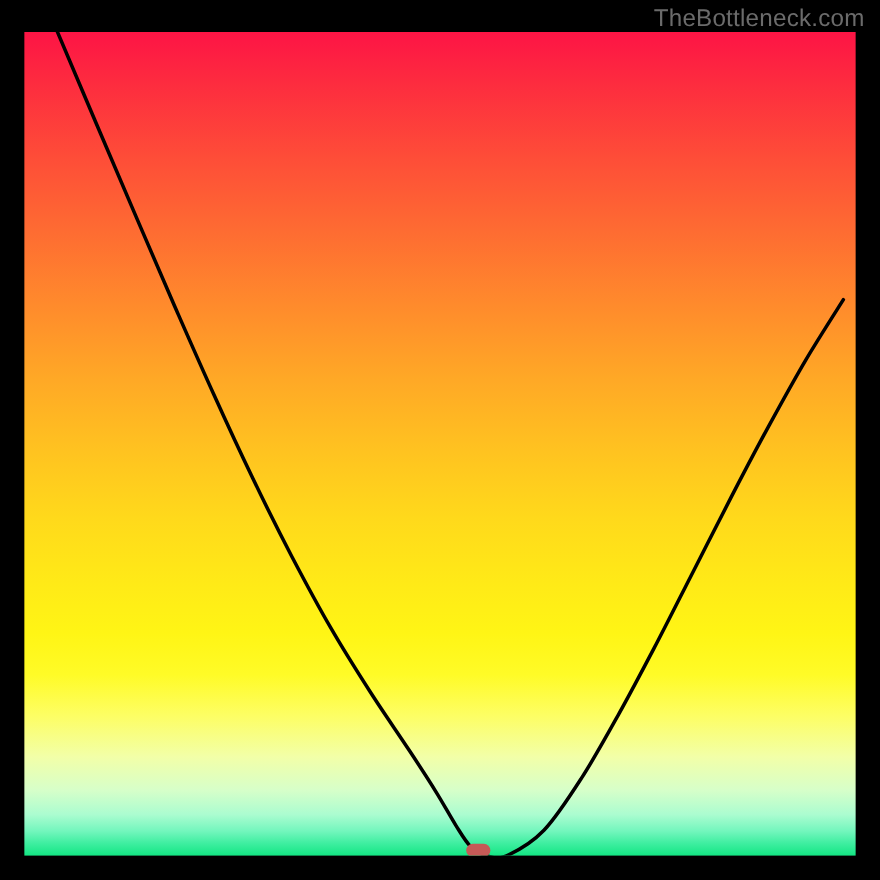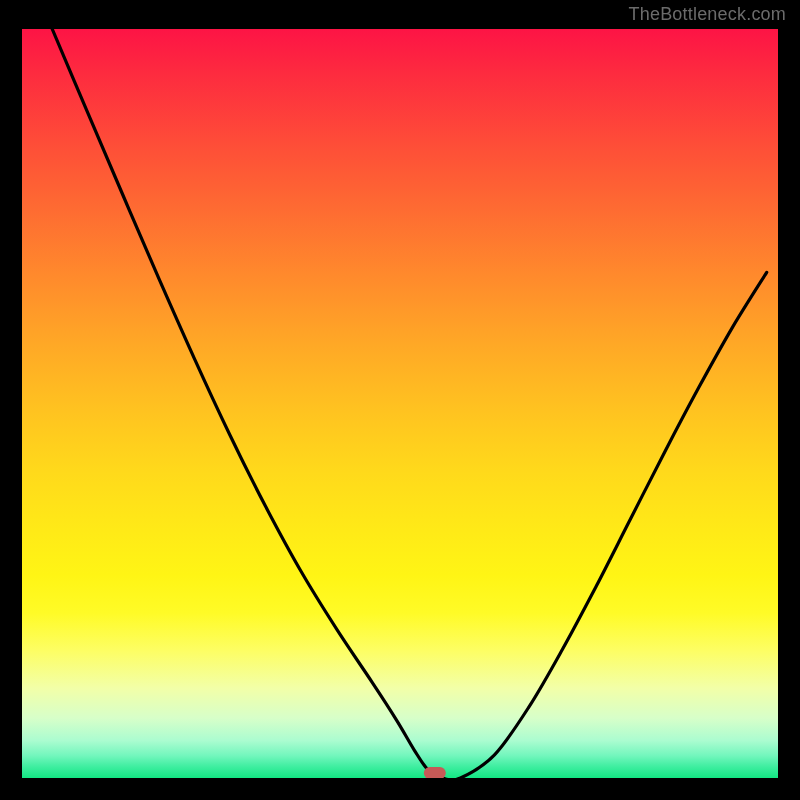--- a/index.html
+++ b/index.html
@@ -14,21 +14,21 @@
     position: relative;
     width: 800px;
     height: 800px;
     background: #000;
   }
   .watermark {
     position: absolute;
     top: 4px;
     right: 14px;
     color: #6b6b6b;
-    font-size: 18px;
+    font-size: 22px;
     font-weight: 500;
     letter-spacing: 0.2px;
     z-index: 3;
     user-select: none;
     text-align: center;
   }
   .plot {
     position: absolute;
     left: 22px;
     top: 29px;

